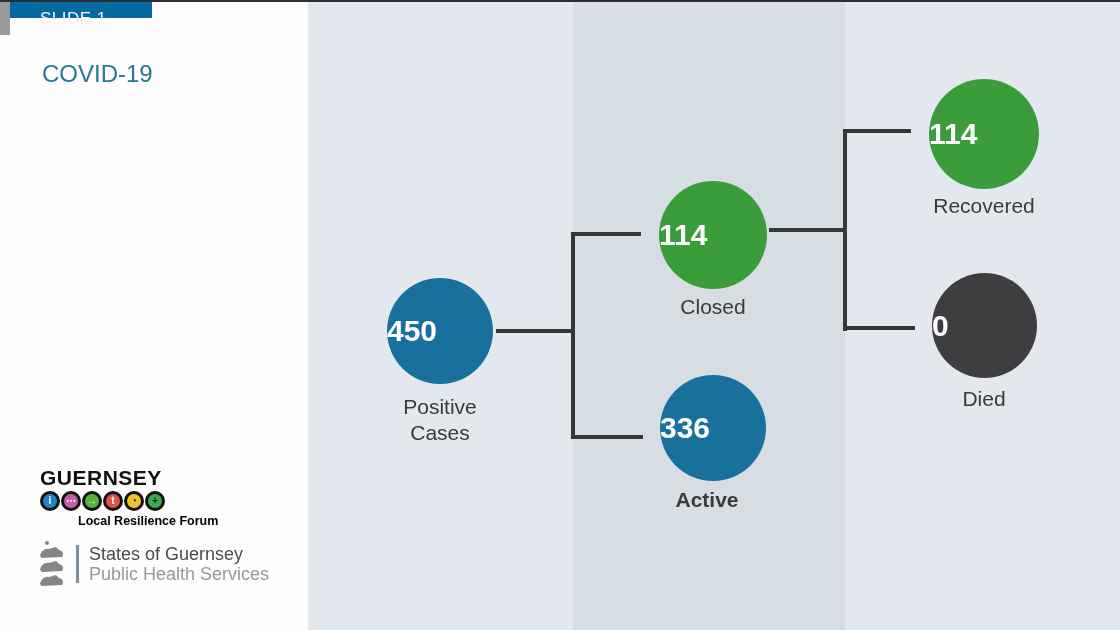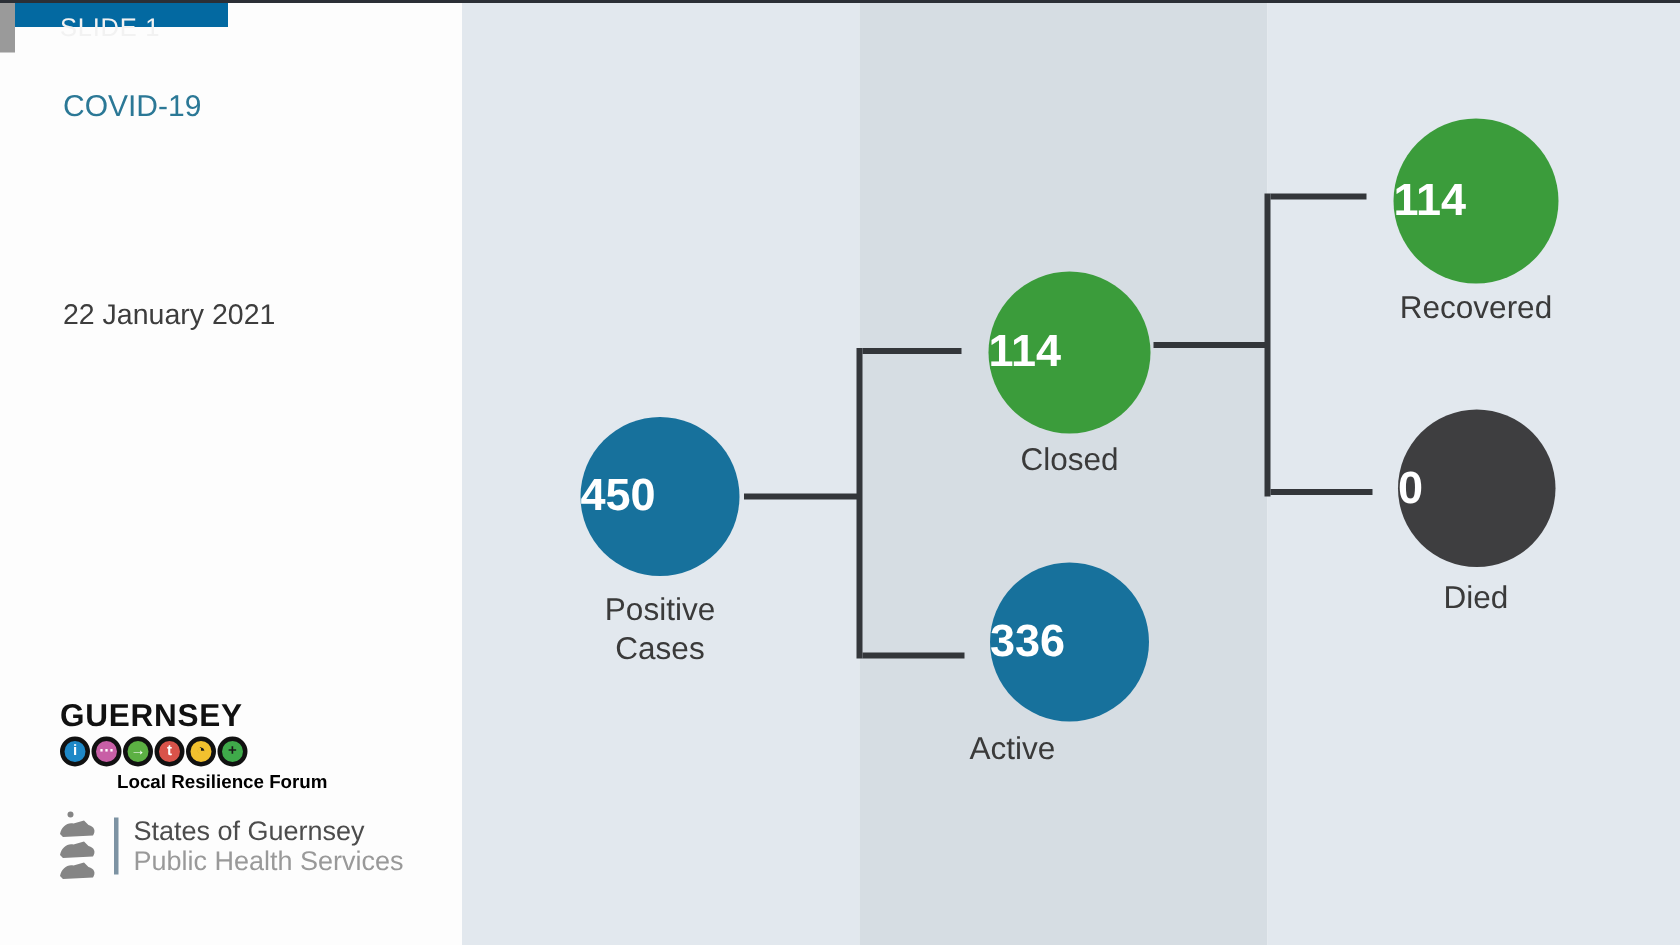--- a/index.html
+++ b/index.html
@@ -7,21 +7,21 @@
   body { font-family: "Liberation Sans", sans-serif; background: #fdfdfd; position: relative; }
 
   .top-line { position: absolute; left: 0; top: 0; width: 1120px; height: 2px; background: #2b2f36; }
 
   
   .slide-badge { position: absolute; left: 0; top: 2px; width: 152px; height: 16px; background: #0369a1; }
   .slide-badge .edge { position: absolute; left: 0; top: 0; width: 10px; height: 33px; background: #9a9a9a; }
   .slide-badge .label { position: absolute; left: 40px; top: 0; line-height: 33px; font-size: 17px; color: #f2f2f2; letter-spacing: 0.5px; }
 
   
-  .supertitle { position: absolute; left: 42px; top: 60px; font-size: 20px; color: #2b7896; }
+  .supertitle { position: absolute; left: 42px; top: 60px; font-size: 24px; color: #2b7896; }
   .main-title { position: absolute; left: 42px; top: 96px; font-size: 34px; font-weight: 700; color: #1e6b9e; line-height: 43px; }
   .subtitle { position: absolute; left: 42px; top: 199px; font-size: 19px; color: #3d3d3d; line-height: 24px; }
 
   
   .gsy-wordmark { position: absolute; left: 40px; top: 466px; font-size: 21px; font-weight: 800; color: #111; letter-spacing: 0.5px; }
   .lrf-icons { position: absolute; left: 40px; top: 491px; display: flex; gap: 1px; }
   .lrf-icon { width: 20px; height: 20px; border-radius: 50%; border: 3px solid #111;
               display: flex; align-items: center; justify-content: center;
               font-size: 10px; font-weight: 700; color: #fff; line-height: 1; }
   .lrf-icon.dark-glyph { color: #1a1a1a; }
@@ -52,21 +52,21 @@
   .node-circle { position: absolute; border-radius: 50%; display: flex;
                  align-items: center; justify-content: flex-start;
                  color: #fff; font-weight: 700; font-size: 30px; }
   .node-label { position: absolute; text-align: center; color: #3a3a3a; font-size: 21px; line-height: 26px; }
 
   .c-positive  { left: 387px; top: 278px; width: 106px; height: 106px; }
   .lb-positive { left: 375px; top: 394px; width: 130px; }
   .c-closed    { left: 659px; top: 181px; width: 108px; height: 108px; }
   .lb-closed   { left: 653px; top: 294px; width: 120px; }
   .c-active    { left: 660px; top: 375px; width: 106px; height: 106px; }
-  .lb-active   { left: 615px; top: 487px; width: 120px; }
+  .lb-active   { left: 647px; top: 487px; width: 120px; font-weight: bold; }
   .c-recovered { left: 929px; top: 79px;  width: 110px; height: 110px; }
   .lb-recovered{ left: 914px; top: 193px; width: 140px; }
   .c-died      { left: 932px; top: 273px; width: 105px; height: 105px; }
   .lb-died     { left: 924px; top: 386px; width: 120px; }
 </style>
 </head>
 <body>
 
 <div class="top-line"></div>
 
@@ -76,21 +76,20 @@
 
 <div class="slide-badge">
   <div class="edge"></div>
   <div class="label">SLIDE 1</div>
 </div>
 
 <div class="supertitle">COVID-19</div>
 <div class="main-title">
 </div>
 <div class="subtitle">
-  <div>22 January 2021</div>
 </div>
 
 <div class="gsy-wordmark">GUERNSEY</div>
 <div class="lrf-icons">
   <span class="lrf-icon" style="background: rgb(30, 136, 199);">i</span>
   <span class="lrf-icon" style="background: rgb(200, 95, 166);">⋯</span>
   <span class="lrf-icon" style="background: rgb(92, 176, 67);">→</span>
   <span class="lrf-icon" style="background: rgb(217, 83, 74);">t</span>
   <span class="lrf-icon dark-glyph" style="background: rgb(242, 193, 46);">◔</span>
   <span class="lrf-icon dark-glyph" style="background: rgb(63, 170, 74);">+</span>

